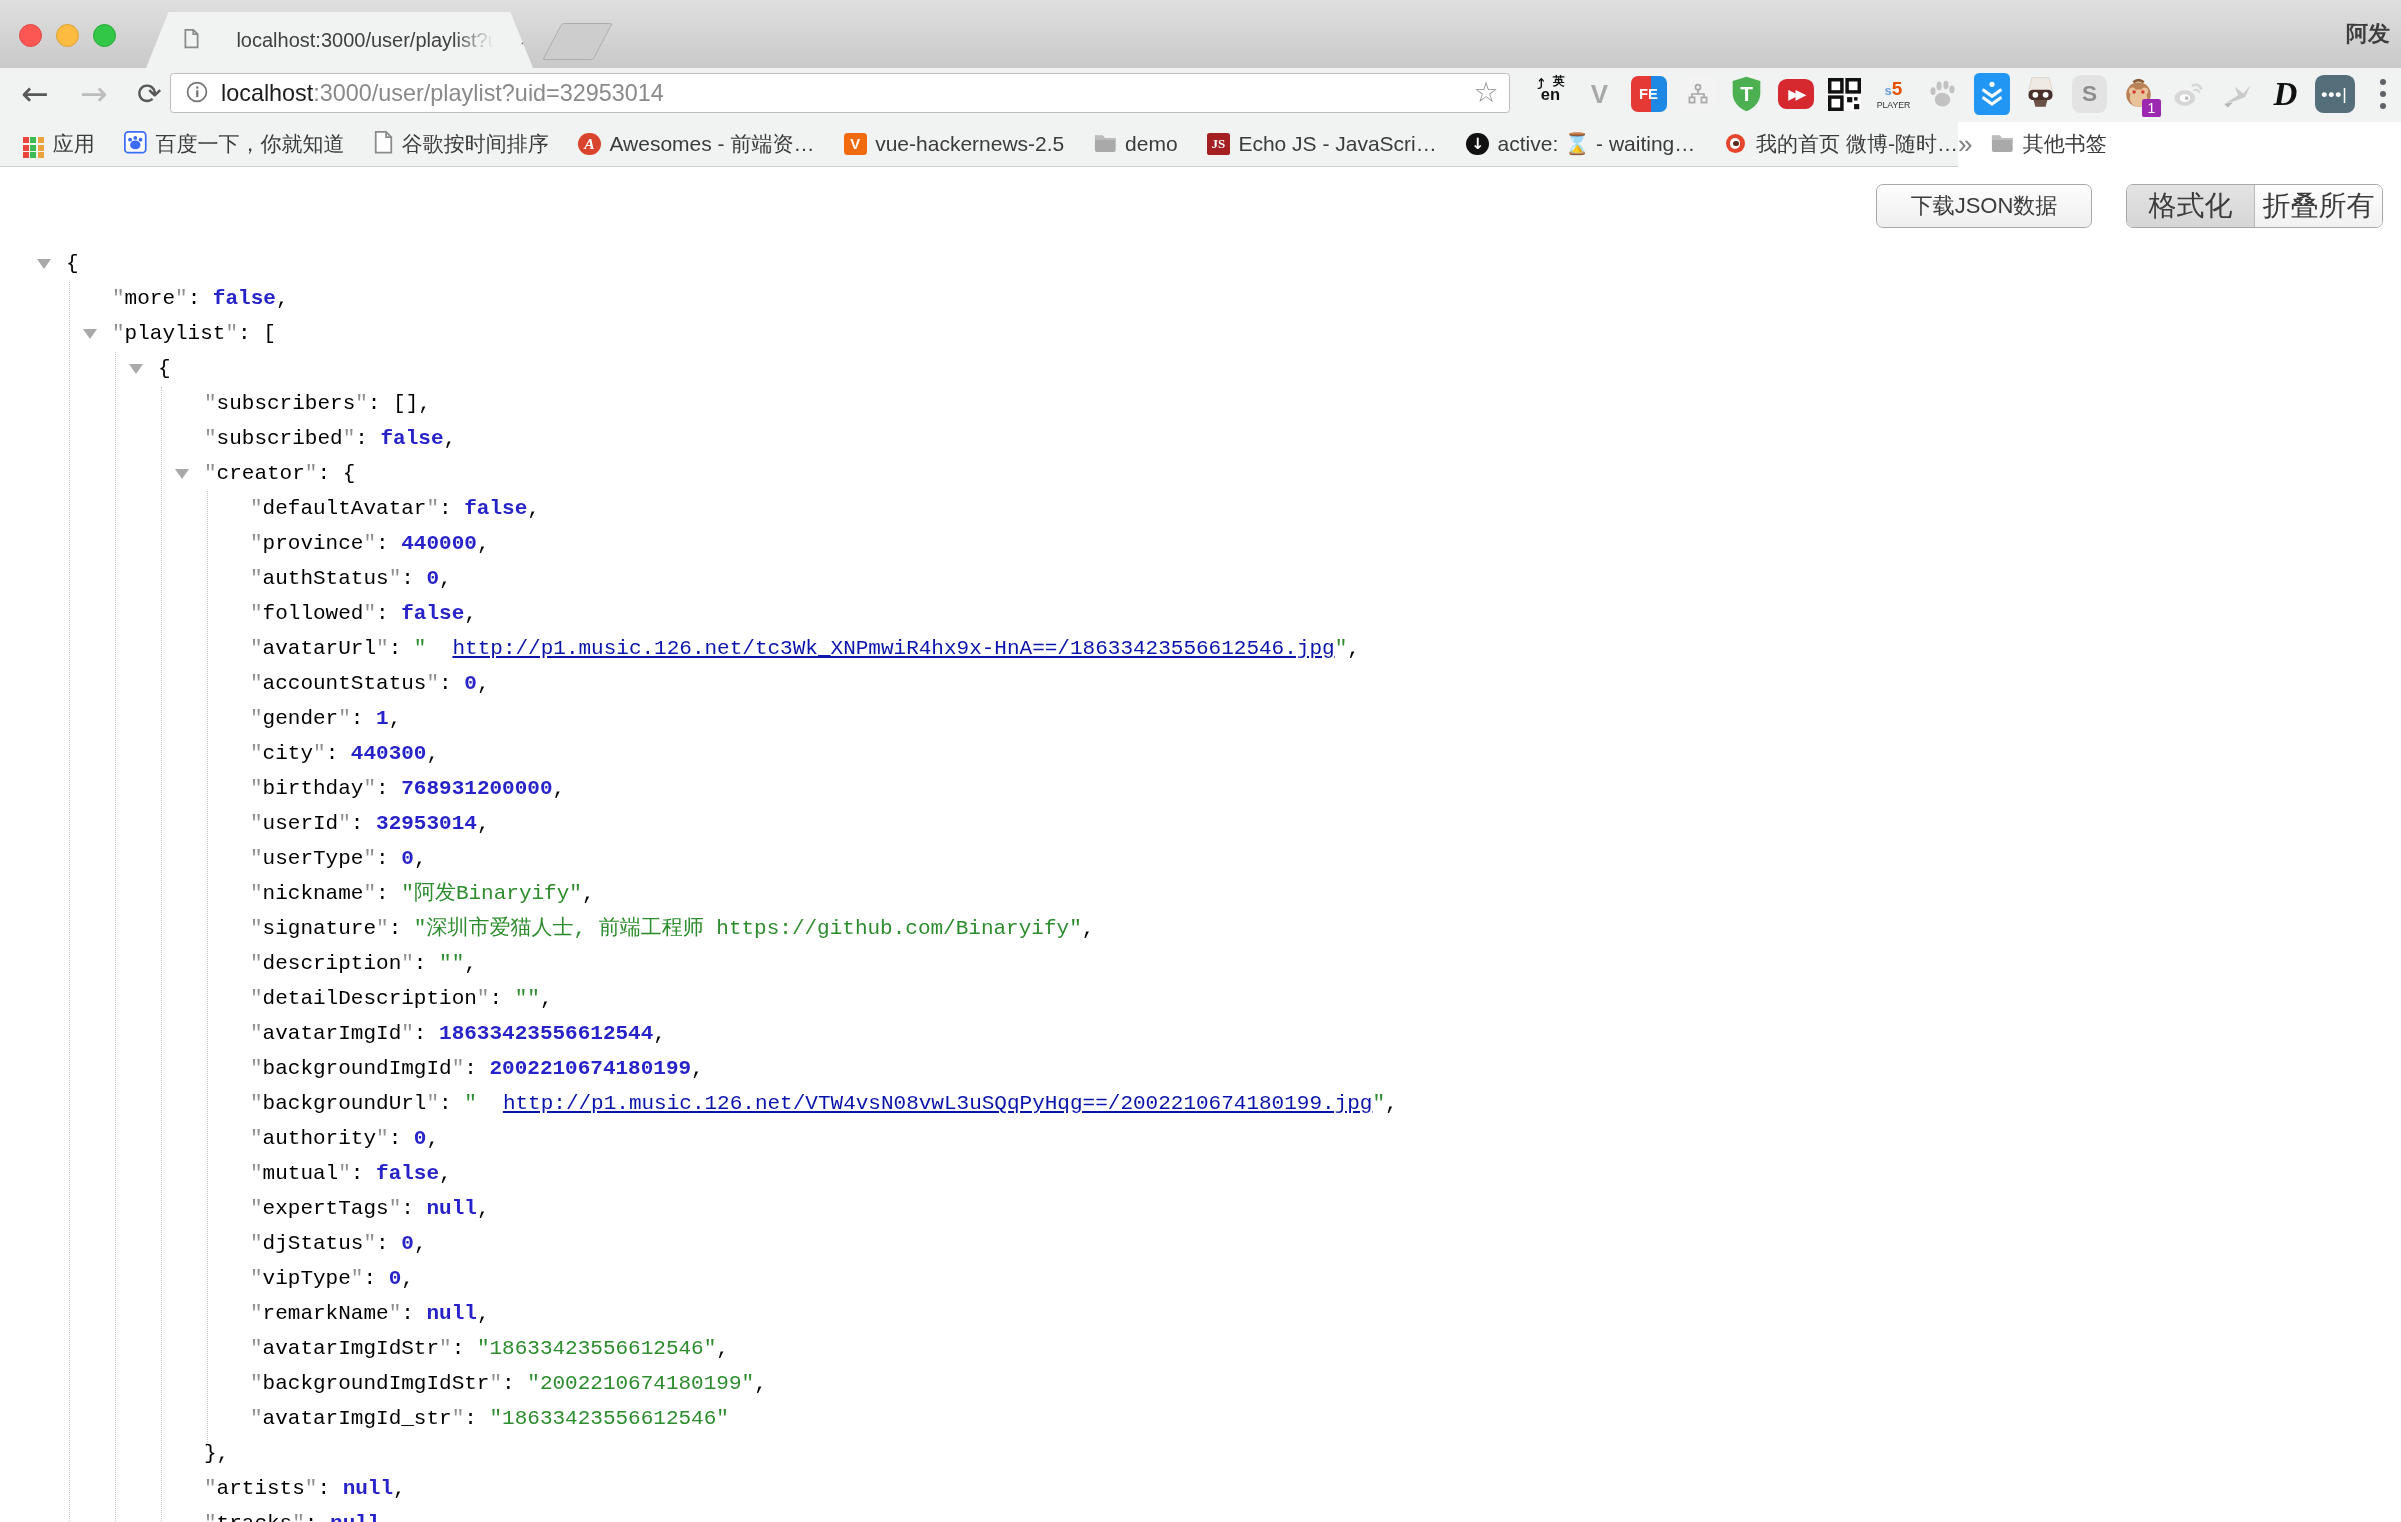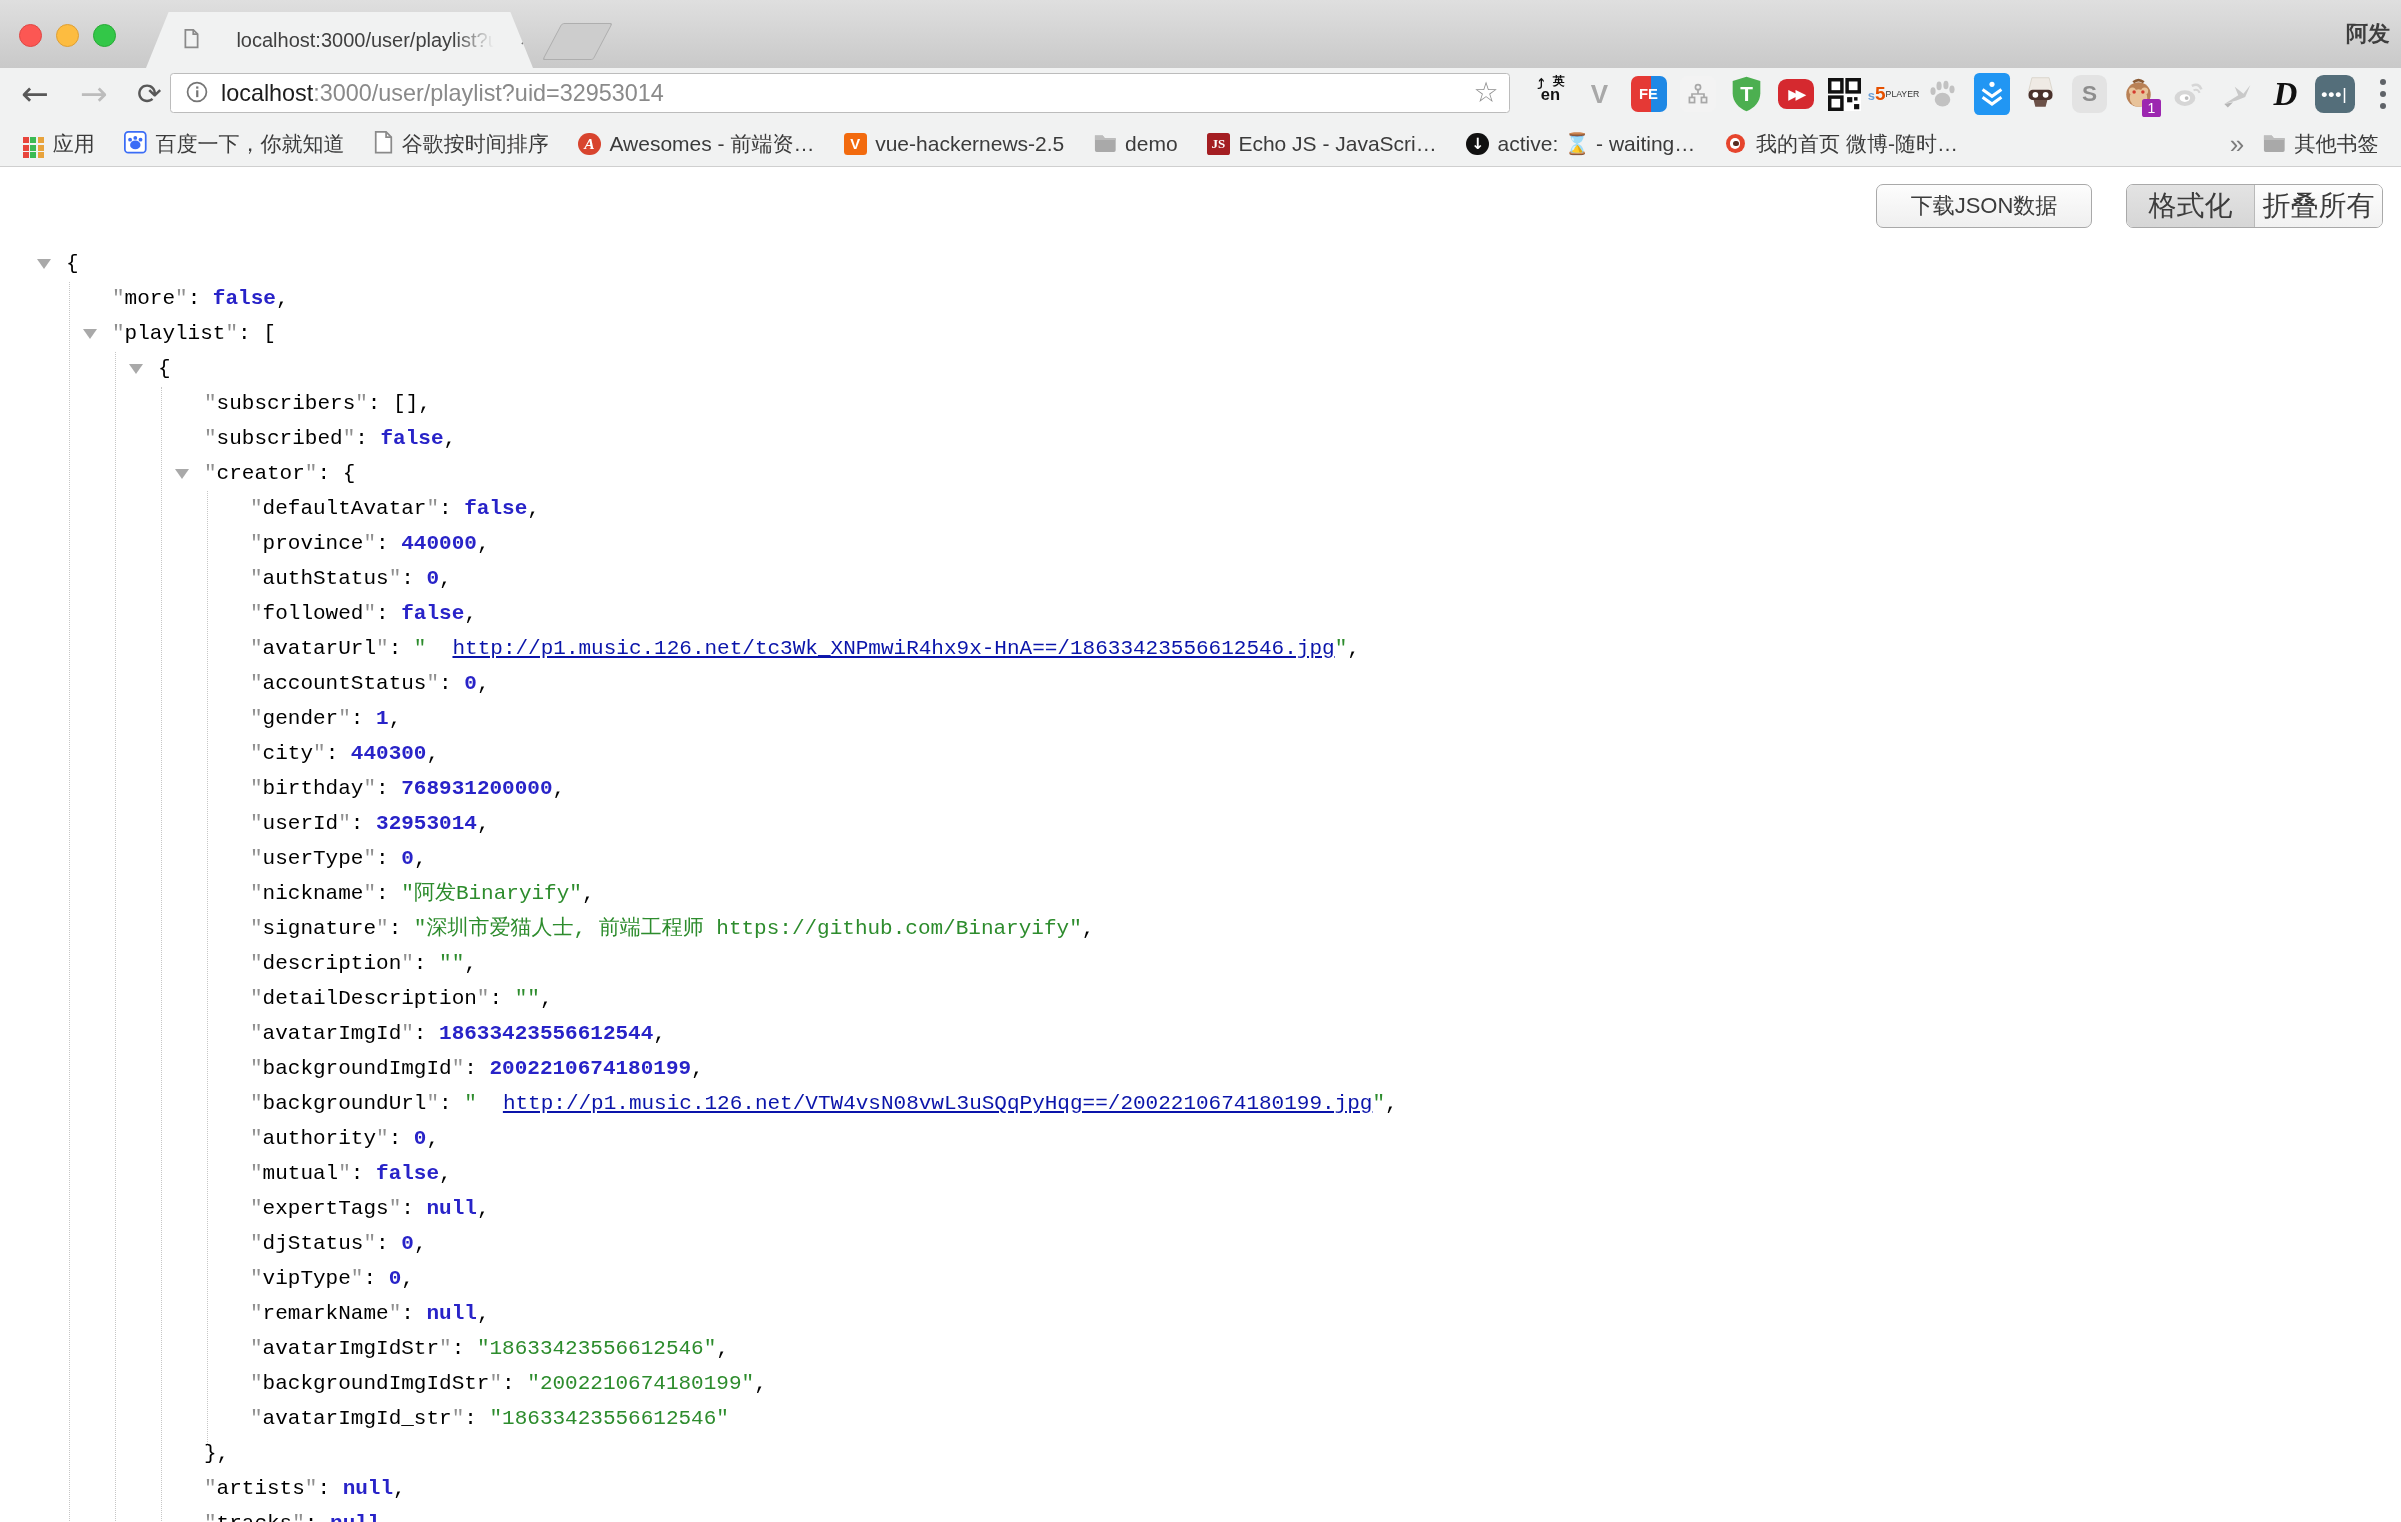--- a/index.html
+++ b/index.html
@@ -45,21 +45,21 @@
     font-size:28px;color:#8f8f8f;}
   .ext-strip{position:absolute;left:1526px;top:3.5px;display:flex;align-items:flex-end;}
   .ext{width:49px;height:45px;display:flex;align-items:center;justify-content:center;position:relative;}
   .menu-dots{position:absolute;left:2367px;top:8.7px;width:31px;height:35px;
     display:flex;flex-direction:column;align-items:center;justify-content:center;gap:6px;}
   .menu-dots i{width:6px;height:6px;border-radius:50%;background:#5f6368;}
   
   .xi{display:flex;align-items:center;justify-content:center;border-radius:7px;
     font-weight:bold;box-sizing:border-box;}
   
-  .bmbar{position:absolute;left:0;top:122px;width:2401px;height:45px;background:#f1f2f2;
+  .bmbar{position:absolute;left:0;top:122px;width:1958px;height:45px;background:#f1f2f2;
     border-bottom:0.9px solid #cfcfcf;box-sizing:border-box;display:flex;align-items:center;}
   .bm-items{display:flex;align-items:center;gap:29.5px;padding-left:22.6px;}
   .bm{display:flex;align-items:center;gap:8.7px;white-space:nowrap;}
   .bm span.lbl{font-size:21px;color:#3b3b3b;}
   .bm-right{margin-left:auto;display:flex;align-items:center;gap:19px;padding-right:22.6px;}
   .ovf{font-size:26px;color:#7d7d7d;}
   
   .content{position:absolute;left:0;top:167px;width:1938px;height:1356px;background:#ffffff;}
   .btn{position:absolute;box-sizing:border-box;border:0.9px solid #a9a9a9;border-radius:7px;
     background:linear-gradient(#fdfdfd,#efefef);color:#3c3c3c;font-size:22px;
@@ -159,21 +159,21 @@
           <rect width="38" height="38" fill="#fff"></rect>
           <rect x="2" y="2" width="14" height="14" fill="none" stroke="#111" stroke-width="4"></rect>
           <rect x="22" y="2" width="14" height="14" fill="none" stroke="#111" stroke-width="4"></rect>
           <rect x="2" y="22" width="14" height="14" fill="none" stroke="#111" stroke-width="4"></rect>
           <rect x="22" y="22" width="6" height="6" fill="#111"></rect>
           <rect x="30" y="30" width="6" height="6" fill="#111"></rect>
           <rect x="30" y="22" width="4" height="4" fill="#111"></rect>
         </svg>
       </div>
       <div class="ext">
-        <span style="display:inline-flex;flex-direction:row;align-items:center;">
+        <span style="display:inline-flex;flex-direction:column;align-items:center;">
           <span style="font-size:19px;font-weight:bold;color:#e65100;"><span style="color:#6a9fd8;font-size:13px;">s</span>5</span>
           <span style="font-size:8.7px;color:#333;letter-spacing:0;">PLAYER</span>
         </span>
       </div>
       <div class="ext">
         <svg width="31" height="31" viewBox="0 0 36 36">
           <ellipse cx="18" cy="24" rx="9" ry="8" fill="#c2c2c2"></ellipse>
           <ellipse cx="7" cy="14" rx="3" ry="4.5" fill="#c2c2c2"></ellipse>
           <ellipse cx="14" cy="8" rx="3" ry="5" fill="#c2c2c2"></ellipse>
           <ellipse cx="22" cy="7" rx="3" ry="5" fill="#c2c2c2"></ellipse>

